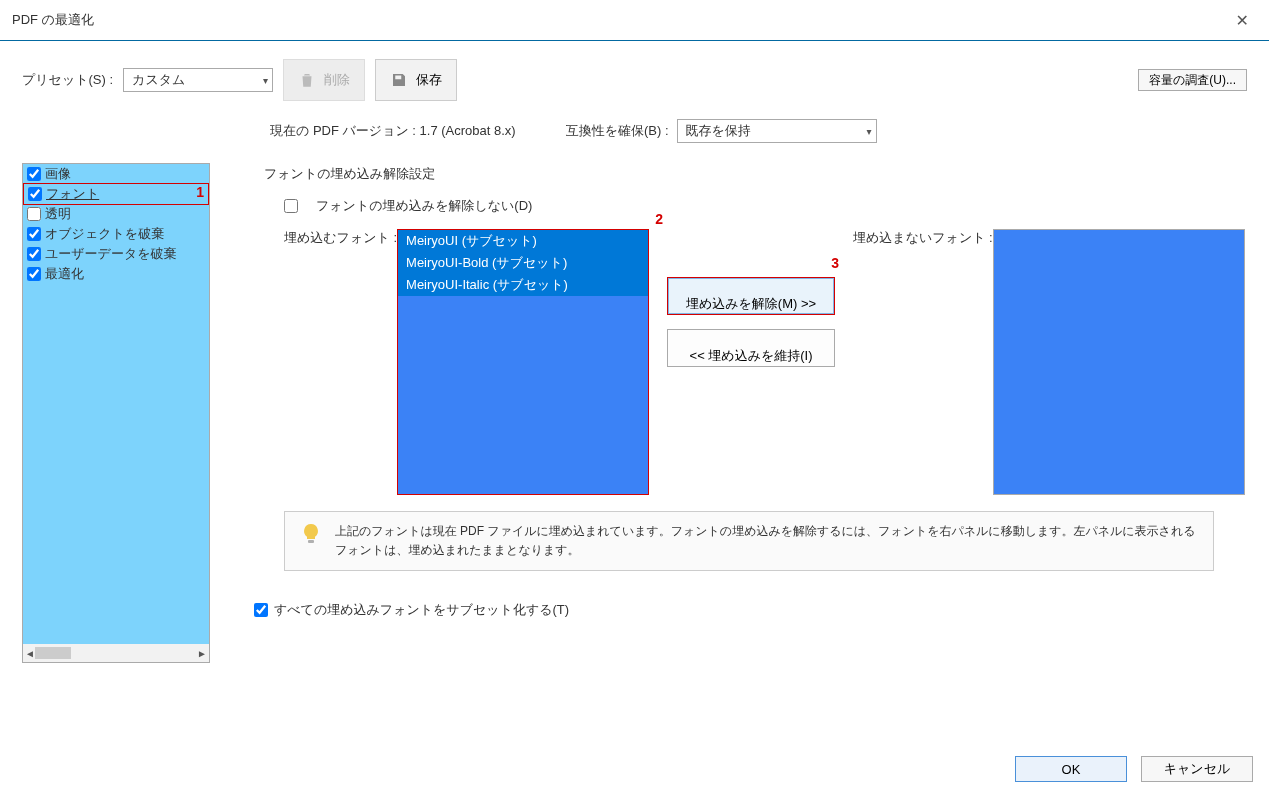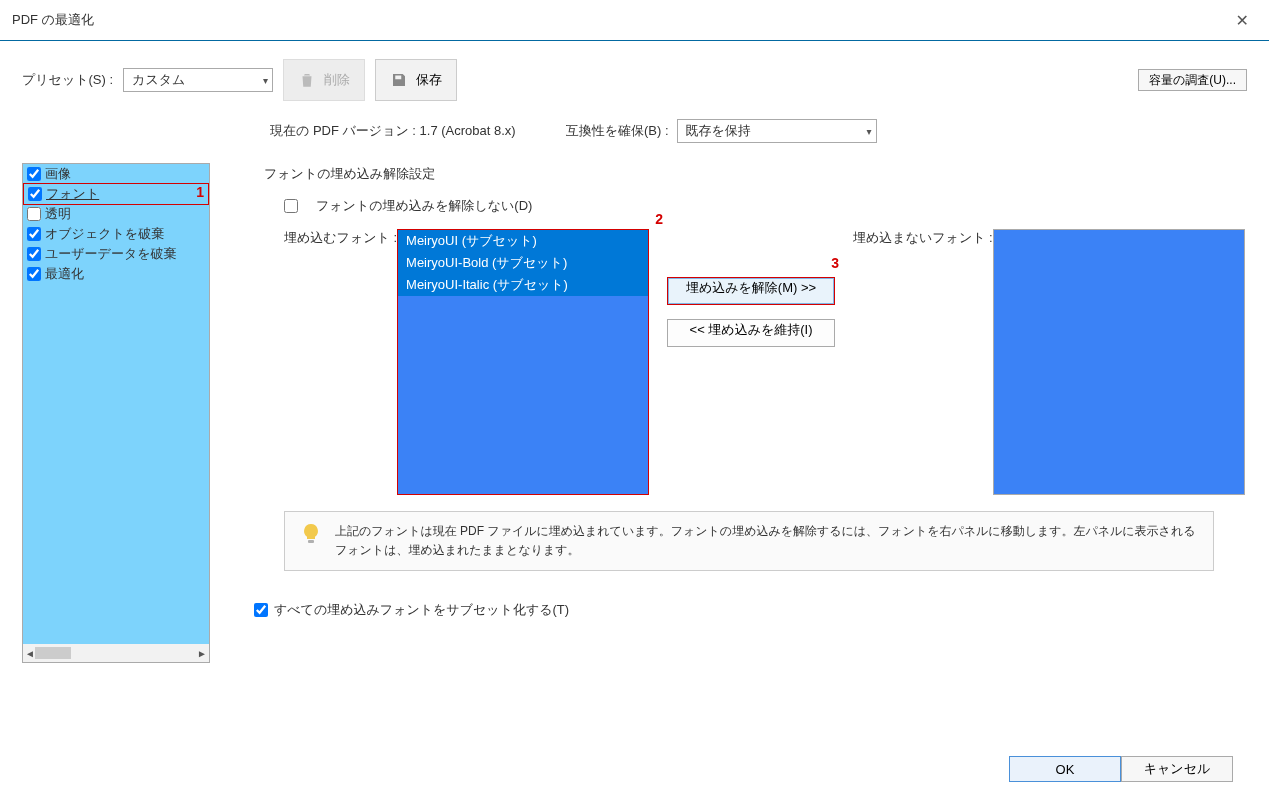--- a/index.html
+++ b/index.html
@@ -31,27 +31,27 @@
 .section-title { font-size: 13px; padding: 2px 0 8px 0; }
 .chk-row { display: flex; align-items: center; gap: 18px; padding: 6px 0 14px 20px; }
 .chk-row input { width: 14px; height: 14px; margin: 0; }
 .dual-pane { display: flex; gap: 18px; align-items: flex-start; padding-left: 20px; }
 .pane { display: flex; flex-direction: row; }
 .listbox { border: 1px solid #aaa; width: 252px; height: 266px; background: #3b82f6; overflow: hidden; position: relative; }
 .listbox.marked { border-color: #d40000; }
 .listbox .opt { padding: 2px 8px; font-size: 13px; }
 .listbox .opt.sel { background: #0078d7; color: #fff; }
 .movers { display: flex; flex-direction: column; gap: 14px; padding-top: 48px; position: relative; }
-.move-btn { border: 1px solid #aaa; background: #fdfdfd; height: 28px; width: 168px; display: inline-flex; align-items: flex-start; justify-content: center; font-size: 13px; }
+.move-btn { border: 1px solid #aaa; background: #fdfdfd; height: 38px; width: 168px; display: inline-flex; align-items: flex-end; justify-content: center; font-size: 13px; }
 .move-btn.hl { border: 1px solid #d40000; background: #e9f3fb; box-shadow: inset 0 0 0 1px #7fb5e6; }
 .infobox { margin: 16px 0 0 20px; border: 1px solid #ccc; background: #fafafa; display: flex; gap: 12px; padding: 10px 14px; align-items: flex-start; width: 930px; }
 .bulb { width: 24px; height: 24px; flex-shrink: 0; }
 .subset-row { display: flex; align-items: center; gap: 6px; padding: 30px 0 0 0; margin-left: -10px; }
 .subset-row input { width: 14px; height: 14px; margin: 0; }
-.footer { position: absolute; bottom: 18px; right: 36px; display: flex; }
+.footer { position: absolute; bottom: 18px; right: 16px; display: flex; gap: 14px; }
 .ok-btn, .cancel-btn { border: 1px solid #aaa; background: #f7f7f7; height: 26px; width: 112px; display: inline-flex; align-items: center; justify-content: center; font-size: 13px; }
 .ok-btn { border-color: #4a90d9; background: #eaf2fb; }
 .annot { position: absolute; color: #d40000; font-weight: bold; font-size: 14px; }
 svg { display: block; }
 </style>
 </head>
 <body>
 
 <div class="titlebar">
   <span class="title">PDF の最適化</span>

